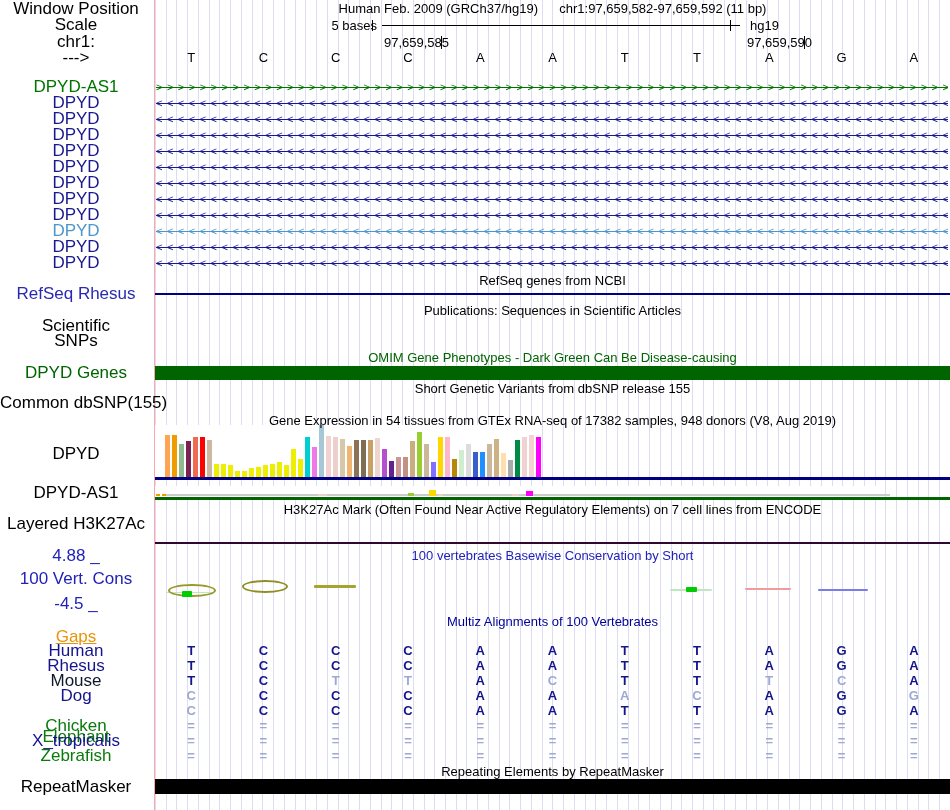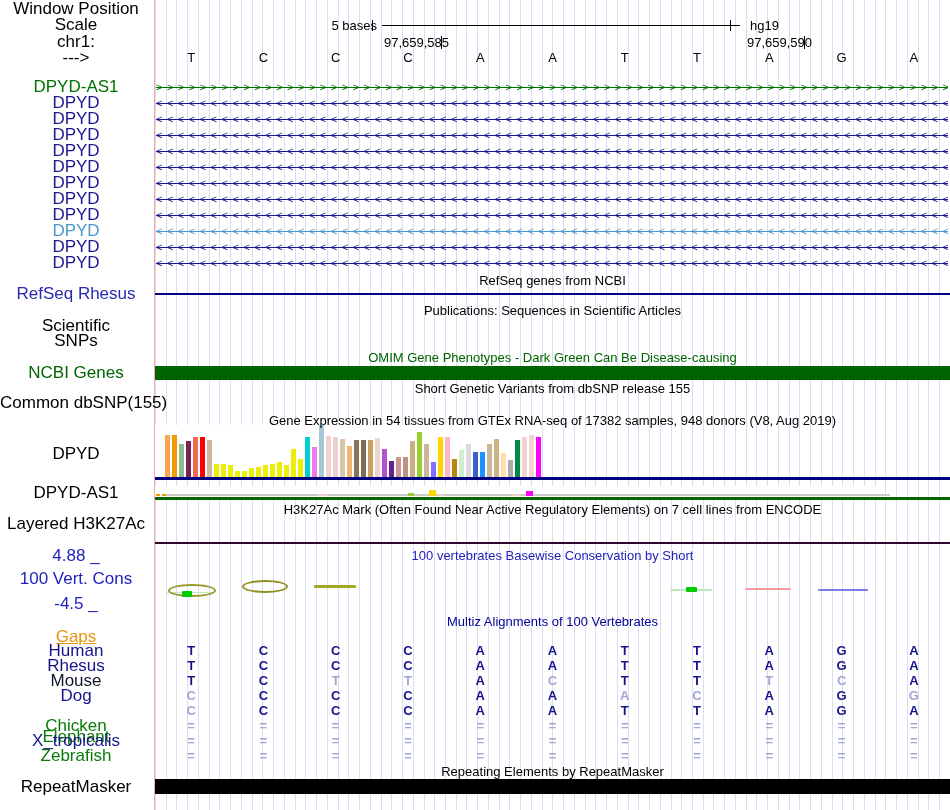--- a/index.html
+++ b/index.html
@@ -21,20 +21,25 @@
   .tick{position:absolute;width:1px;background:#000;z-index:3;}
 </style>
 </head>
 <body>
 
 <div id="root">
   <div class="grid"></div>
   <div class="redline"></div>
 
   <div class="lbl" style="top:2px;">Window Position</div>
+  <div class="ttl" style="top:2px;">
+    <span>Human Feb. 2009 (GRCh37/hg19)</span>
+    <span style="display:inline-block;width:14px;"></span>
+    <span>chr1:97,659,582-97,659,592 (11 bp)</span>
+  </div>
 
   <div class="lbl" style="top:18px;">Scale</div>
   <div class="abs" style="top:18px;left:155px;width:212px;text-align:right;z-index:3;">5 bases</div>
   <div class="abs" style="top:25px;left:372px;width:358px;height:1px;background:#000;z-index:3;"></div>
   <div class="tick" style="top:20px;left:372px;height:11px;"></div>
   <div class="tick" style="top:20px;left:730px;height:11px;"></div>
   <div class="abs" style="top:18px;left:740px;z-index:3;">hg19</div>
 
   <div class="lbl" style="top:35px;">chr1:</div>
   <div class="abs" style="top:35px;left:155px;width:284px;text-align:right;z-index:3;">97,659,585</div>
@@ -87,21 +92,21 @@
   <div class="ttl" style="top:274px;">RefSeq genes from NCBI</div>
   <div class="hline" style="top:293px;height:2px;background:#000080;"></div>
   <div class="lbl" style="top:287px;color:#2A2AB0;">RefSeq Rhesus</div>
 
   <div class="ttl" style="top:304px;">Publications: Sequences in Scientific Articles</div>
   <div class="lbl" style="top:319px;">Scientific</div>
   <div class="lbl" style="top:334px;">SNPs</div>
 
   <div class="ttl" style="top:351px;color:#006400;">OMIM Gene Phenotypes - Dark Green Can Be Disease-causing</div>
   <div class="hline" style="top:366px;height:14px;background:#006400;"></div>
-  <div class="lbl" style="top:366px;color:#006400;">NCBI Genes</div>
+  <div class="lbl" style="top:366px;color:#006400;">DPYD Genes</div>
 
   <div class="ttl" style="top:382px;">Short Genetic Variants from dbSNP release 155</div>
   <div class="lbl" style="top:396px;">Common dbSNP(155)</div>
 
   <div class="ttl" style="top:414px;">Gene Expression in 54 tissues from GTEx RNA-seq of 17382 samples, 948 donors (V8, Aug 2019)</div>
   <div class="lbl" style="top:447px;">DPYD</div>
   <div class="whitepanel" style="left:155px;top:425px;width:380px;height:52px;"></div>
   <div id="gtex-bars" class="abs" style="left:155px;top:425px;width:380px;height:52px;z-index:2;">
       <div class="bar" style="left: 0px; bottom: 0px; width: 5px; height: 42px; background: rgb(255, 165, 82);"></div>
       <div class="bar" style="left: 7px; bottom: 0px; width: 5px; height: 42px; background: rgb(238, 156, 0);"></div>

